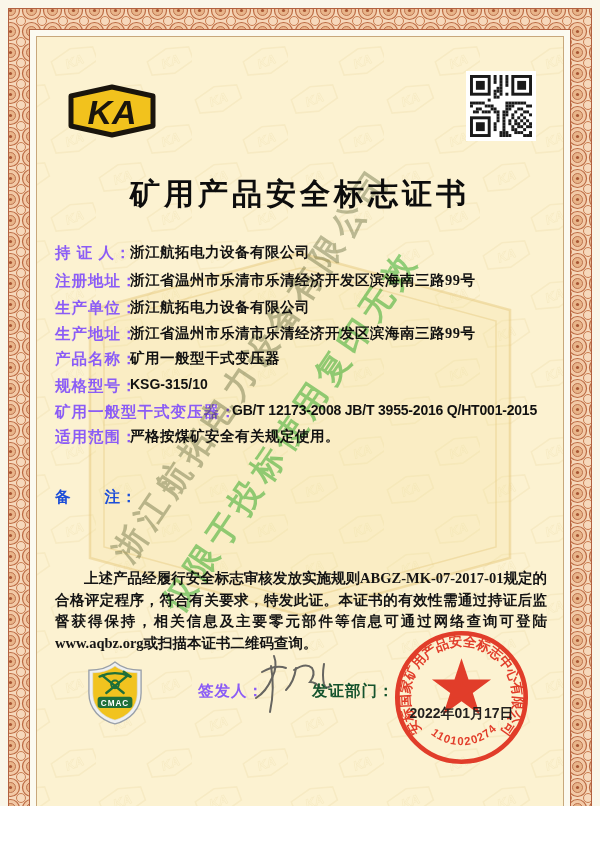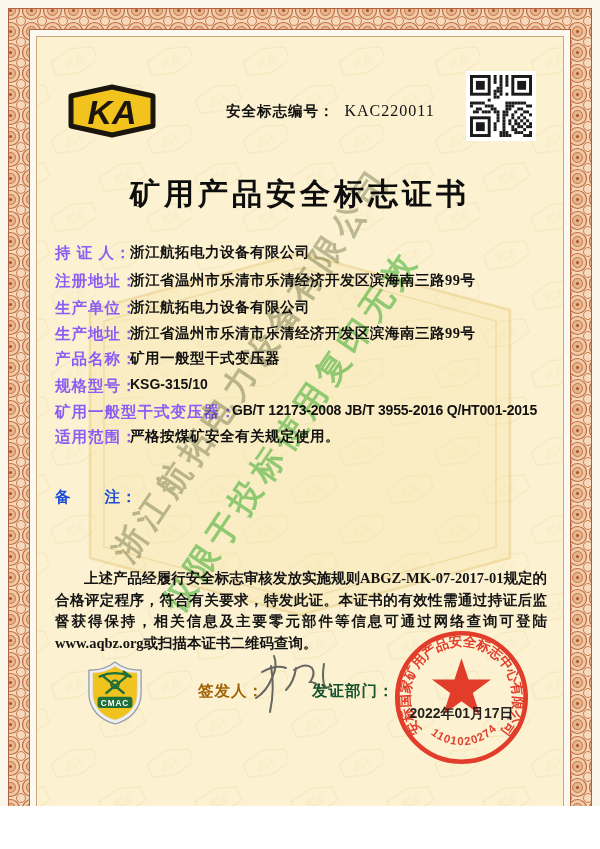--- a/index.html
+++ b/index.html
@@ -31,21 +31,21 @@
   .dates .v1{position:absolute;left:130px;font-weight:bold;font-size:15px;font-family:"Liberation Serif",serif;}
   .dates .l2{position:absolute;left:296px;font-size:15.5px;font-weight:bold;letter-spacing:1px;}
   .dates .v2{position:absolute;left:372px;font-weight:bold;font-size:15px;font-family:"Liberation Serif",serif;}
   .remark{position:absolute;left:55px;top:487px;font-size:15.5px;font-weight:bold;letter-spacing:1px;color:#1d4ed8;}
   
   .statement{position:absolute;left:55px;top:568px;width:492px;
              font-family:"Liberation Serif",serif;font-weight:bold;font-size:14.5px;
              line-height:21.5px;text-align:justify;text-indent:2em;color:#141414;}
   
   .cmac{position:absolute;left:86px;top:661px;}
-  .signer-label{position:absolute;left:198px;top:681px;font-size:15.5px;font-weight:bold;letter-spacing:1px;color:#a16207;}
+  .signer-label{position:absolute;left:198px;top:681px;font-size:15.5px;font-weight:bold;letter-spacing:1px;color:#8b5cf6;}
   .signature{position:absolute;left:244px;top:648px;}
   .dept-label{position:absolute;left:312px;top:681px;font-size:15.5px;font-weight:bold;letter-spacing:1px;color:#14532d;}
   .stamp{position:absolute;left:389px;top:625px;z-index:6;opacity:0.93;}
   
   .wm{position:absolute;white-space:nowrap;font-family:"Liberation Serif",serif;
       font-weight:bold;font-size:33px;letter-spacing:6px;mix-blend-mode:multiply;
       pointer-events:none;z-index:4;}
   .wm-gray{left:18px;top:341px;width:470px;color:rgba(148,157,131,0.62);
            transform:rotate(-56deg);transform-origin:center;}
   .wm-green{left:76px;top:407px;width:432px;color:rgba(116,206,116,0.78);
@@ -94,24 +94,20 @@
     <rect x="8.5" y="8.5" width="583" height="832" fill="none" stroke="#b26140" stroke-width="1"></rect>
     <rect x="29.5" y="29.5" width="541" height="790" fill="none" stroke="#b26140" stroke-width="1"></rect>
     <rect x="36.5" y="36.5" width="527" height="776" fill="none" stroke="#c8a87c" stroke-width="1"></rect>
   </svg>
 
   <svg class="content ka-logo" width="88" height="54" viewBox="0 0 88 54">
     <polygon points="3,12 44,3 85,12 85,42 44,51 3,42" fill="#f2c21d" stroke="#1a150d" stroke-width="5" stroke-linejoin="round"></polygon>
     <text x="44" y="40" text-anchor="middle" font-size="34" font-style="italic" font-weight="bold" fill="#1a150d" font-family="Liberation Sans, sans-serif">KA</text>
   </svg>
 
-  <div class="certno">
-    <span class="lbl">安全标志编号：</span>
-    <span class="val">KAC220011</span>
-  </div>
 
   <svg class="content qr" id="qr-svg" width="66" height="66" viewBox="0 0 66 66">
     <rect width="66" height="66" fill="#ffffff"></rect>
     <g id="qr-modules" fill="#1a1a1a">
         <rect x="2" y="2" width="20.666666666666668" height="20.666666666666668"></rect>
         <rect x="4.9523809523809526" y="4.9523809523809526" width="14.761904761904763" height="14.761904761904763" fill="#ffffff"></rect>
         <rect x="7.904761904761905" y="7.904761904761905" width="8.857142857142858" height="8.857142857142858"></rect>
         <rect x="43.333333333333336" y="2" width="20.666666666666668" height="20.666666666666668"></rect>
         <rect x="46.28571428571429" y="4.9523809523809526" width="14.761904761904763" height="14.761904761904763" fill="#ffffff"></rect>
         <rect x="49.23809523809524" y="7.904761904761905" width="8.857142857142858" height="8.857142857142858"></rect>

